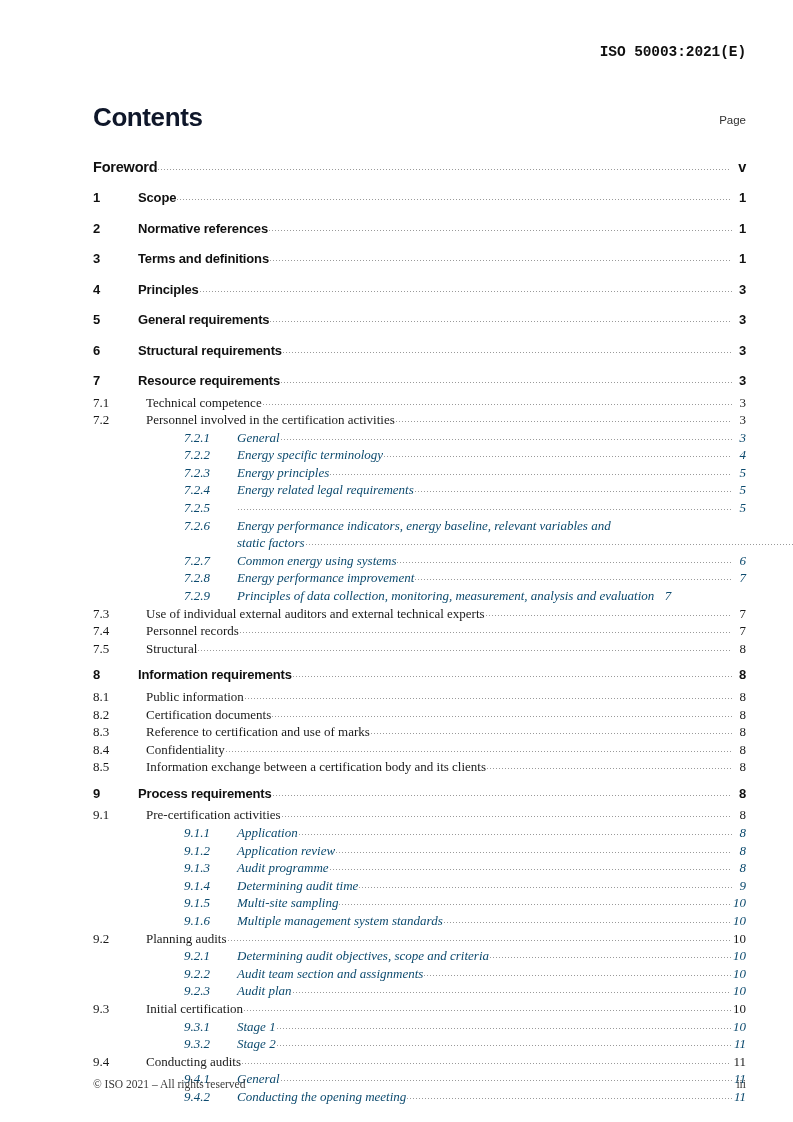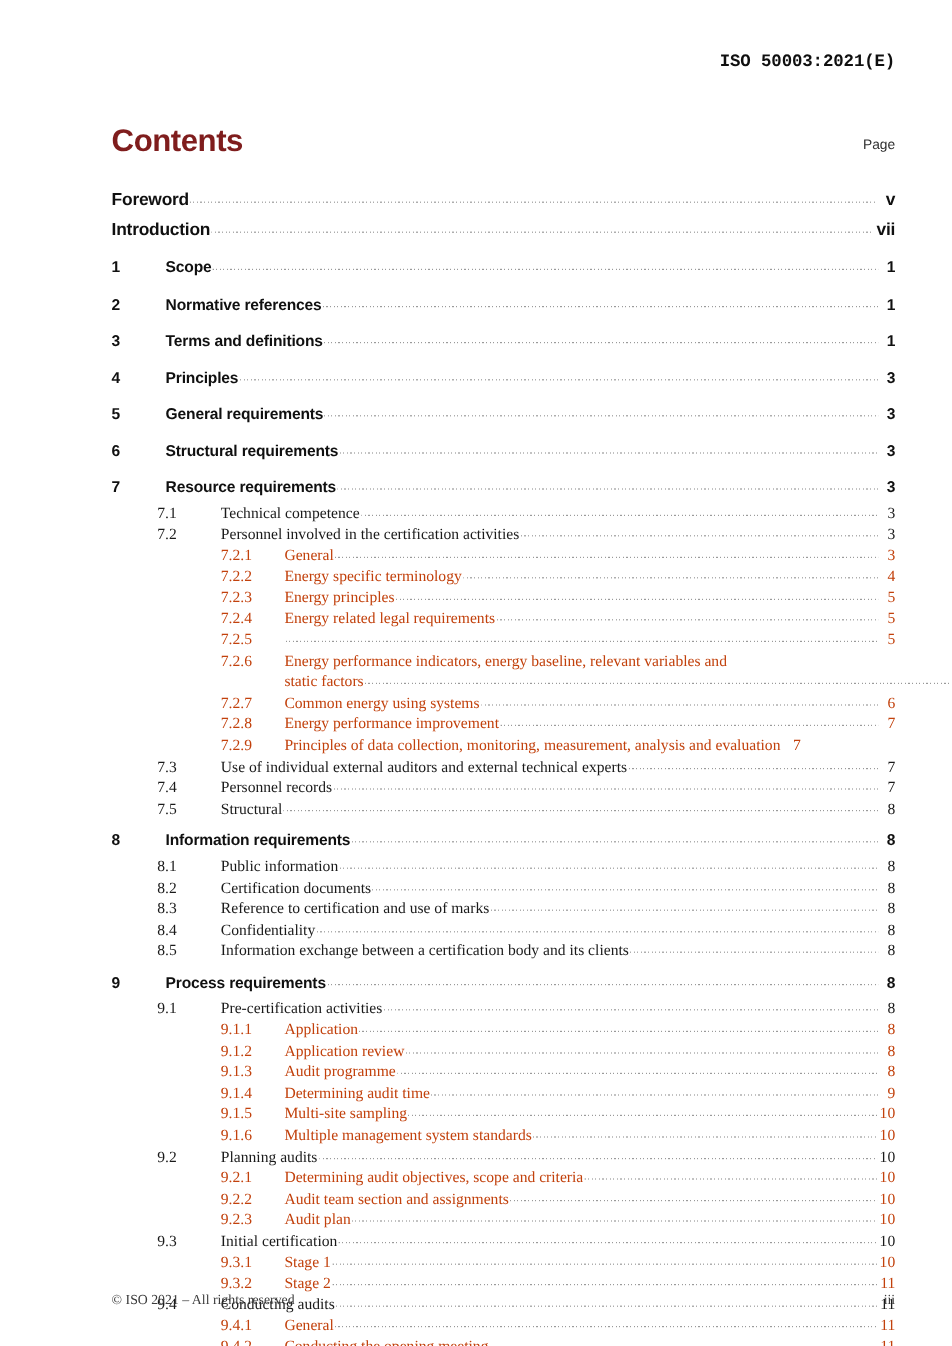--- a/index.html
+++ b/index.html
@@ -44,21 +44,21 @@
     width: 653px;
     display: flex;
     align-items: baseline;
     justify-content: space-between;
   }
   .contents-title {
     font-family: "Liberation Sans", "DejaVu Sans", sans-serif;
     font-weight: bold;
     font-size: 26px;
     letter-spacing: -0.4px;
-    color: #7f1d1d;
+    color: #0f172a;
     line-height: 1;
   }
   .page-label {
     font-family: Liberation Sans, sans-serif;
     font-size: 11.5px;
     color: #303030;
     position: relative;
     top: -2px;
   }
 
@@ -139,29 +139,30 @@
   .lvl-1 .num { width: 45px; }
   .lvl-1 .pg { min-width: 12px; }
 
   
   .lvl-2 {
     font-family: "Liberation Serif", "DejaVu Serif", serif;
     font-size: 13px;
     line-height: 17.6px;
     color: #1a1a1a;
   }
-  .lvl-2 .num { width: 53px; margin-left: 38px; }
+  .lvl-2 .num { width: 53px; }
   .lvl-2 .pg { min-width: 12px; }
 
   
   .lvl-3 {
     font-family: "Liberation Serif", "DejaVu Serif", serif;
     font-size: 13px;
     line-height: 17.6px;
-    color: #c2410c;
+    color: #0c4a6e;
+    font-style: italic;
   }
   .lvl-3 .num { width: 53px; margin-left: 91px; }
   .lvl-3 .pg { min-width: 12px; }
 
   .entry-two-line .line-a,
   .entry-two-line .line-b {
     display: flex;
     align-items: baseline;
     width: 100%;
   }
@@ -199,27 +200,20 @@
   </div>
 
   <div class="toc" id="toc-root">
       <div class="toc-entry lvl-front">
         <span class="label-wrap">
           <span class="label">Foreword</span>
           <span class="leader"></span>
           <span class="pg">v</span>
         </span>
       </div>
-      <div class="toc-entry lvl-front">
-        <span class="label-wrap">
-          <span class="label">Introduction</span>
-          <span class="leader"></span>
-          <span class="pg">vii</span>
-        </span>
-      </div>
       <div class="toc-entry lvl-1">
         <span class="num">1</span>
         <span class="label-wrap">
           <span class="label">Scope</span>
           <span class="leader"></span>
           <span class="pg">1</span>
         </span>
       </div>
       <div class="toc-entry lvl-1">
         <span class="num">2</span>

